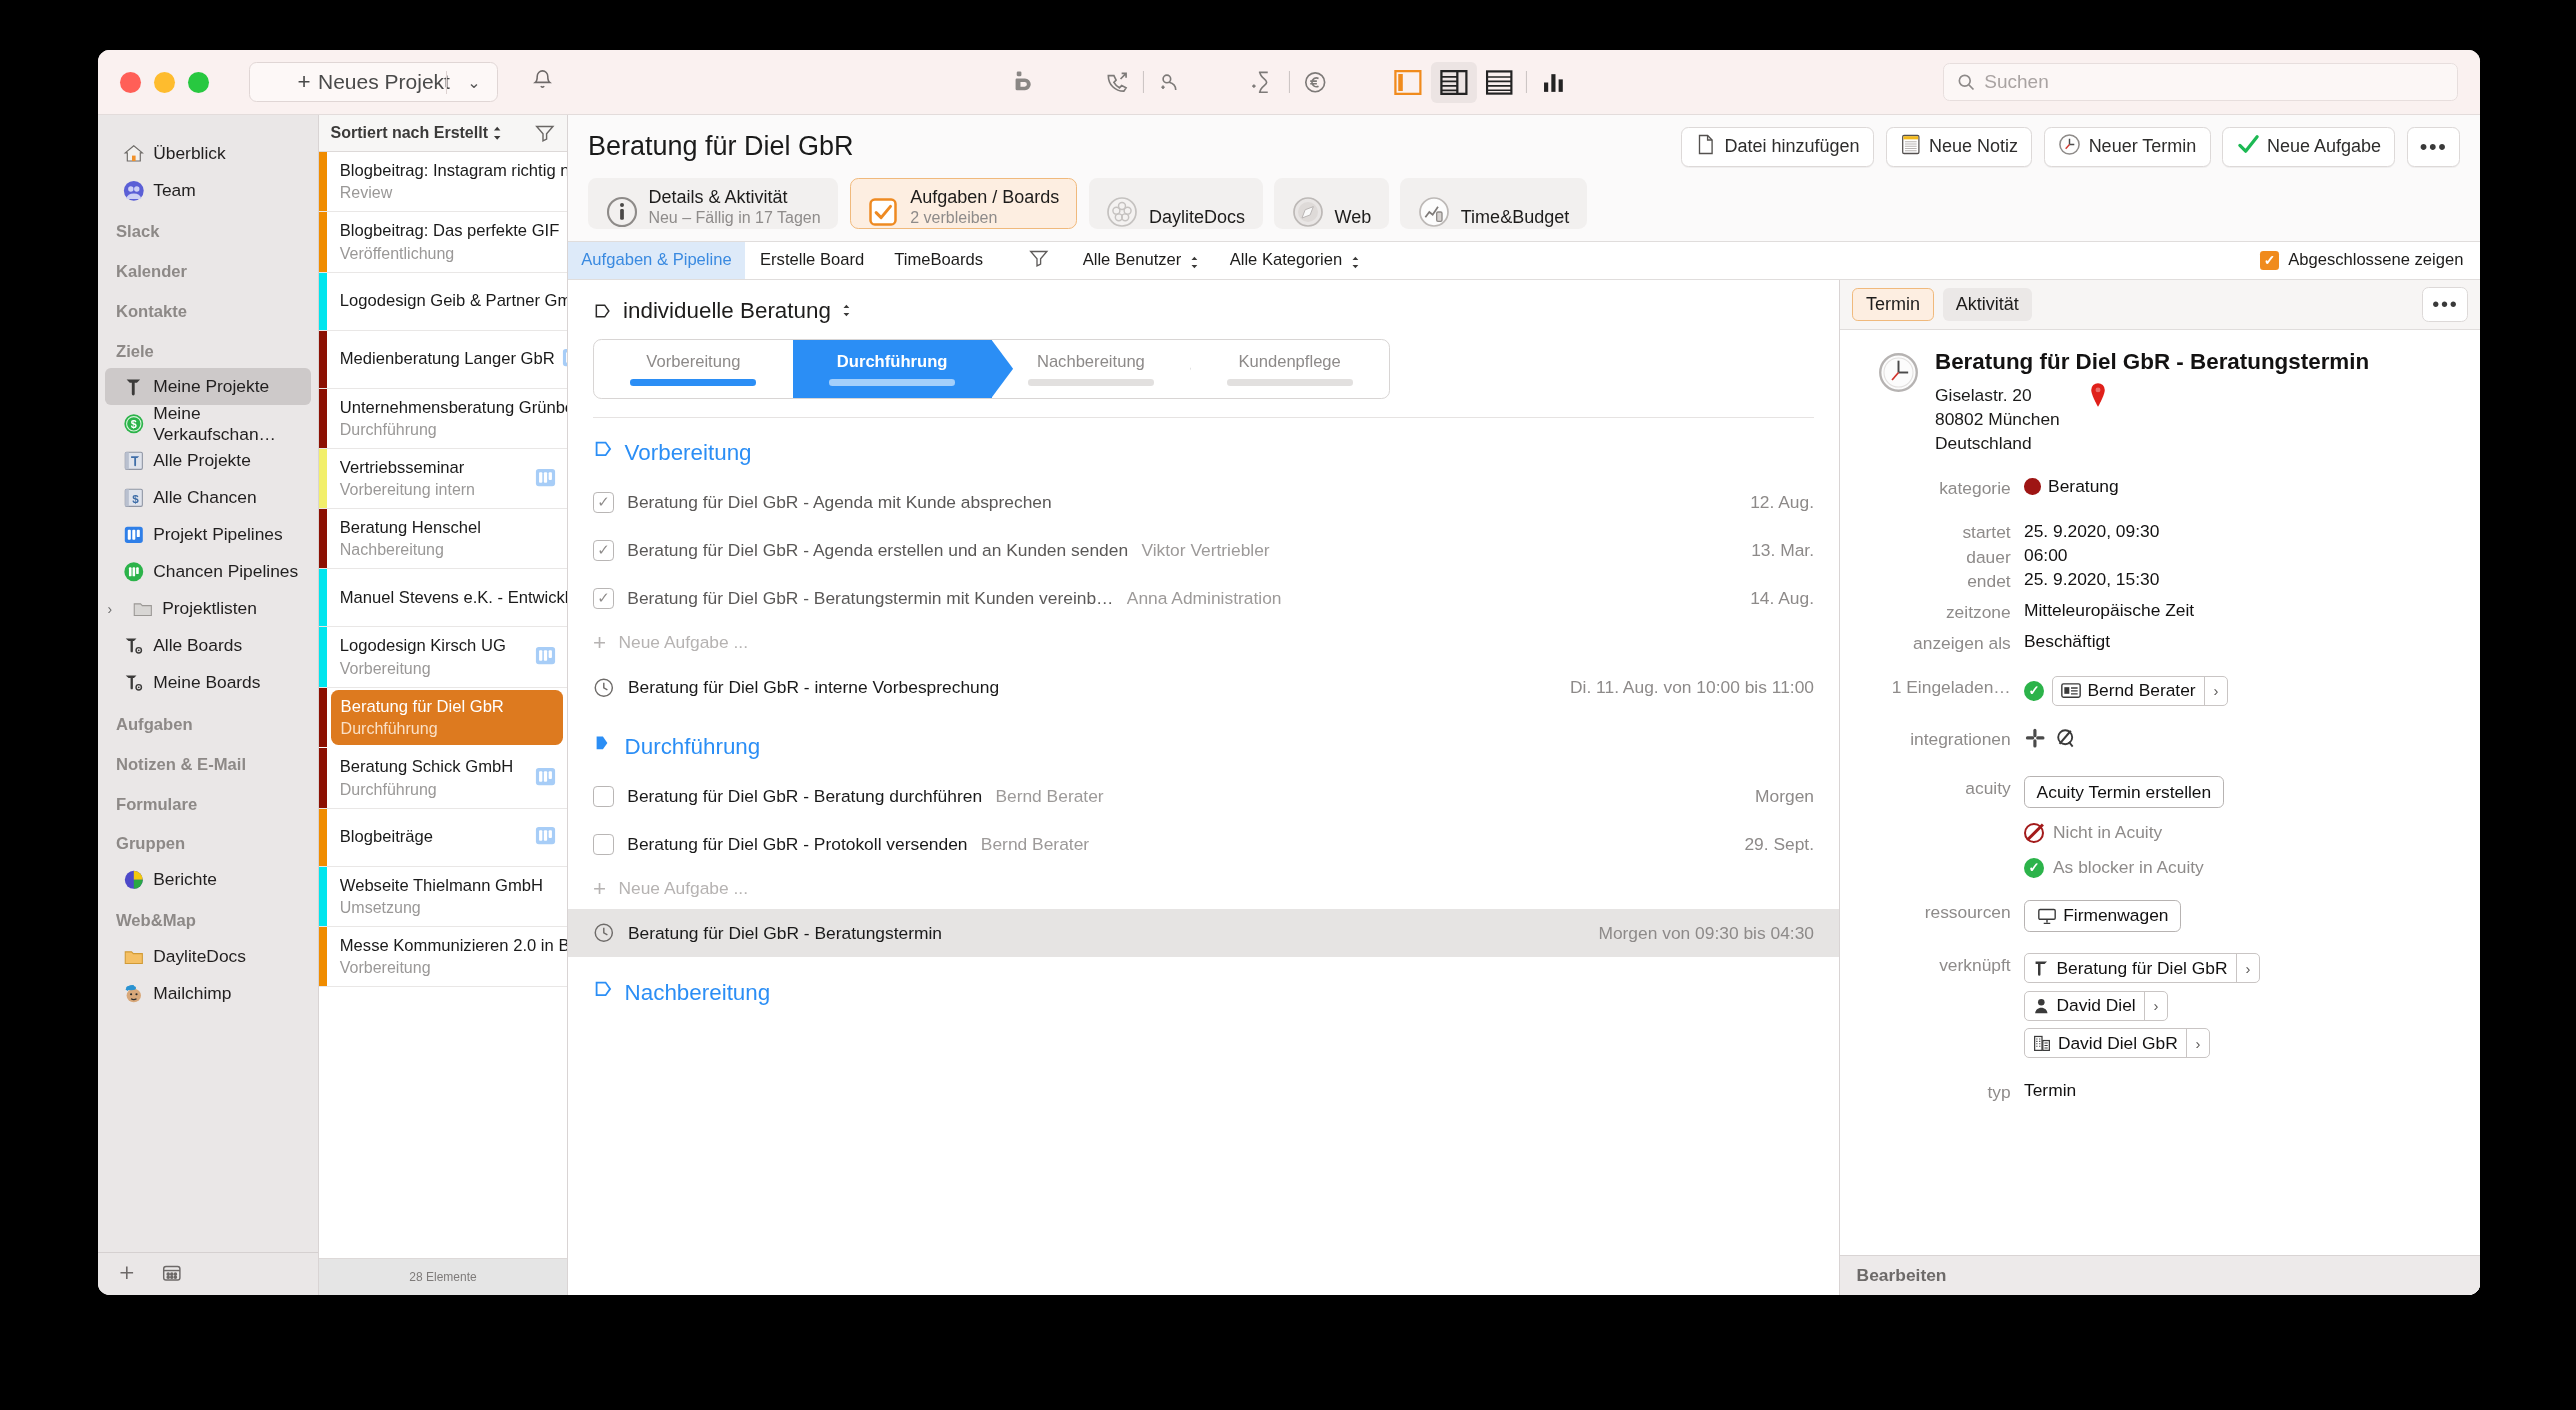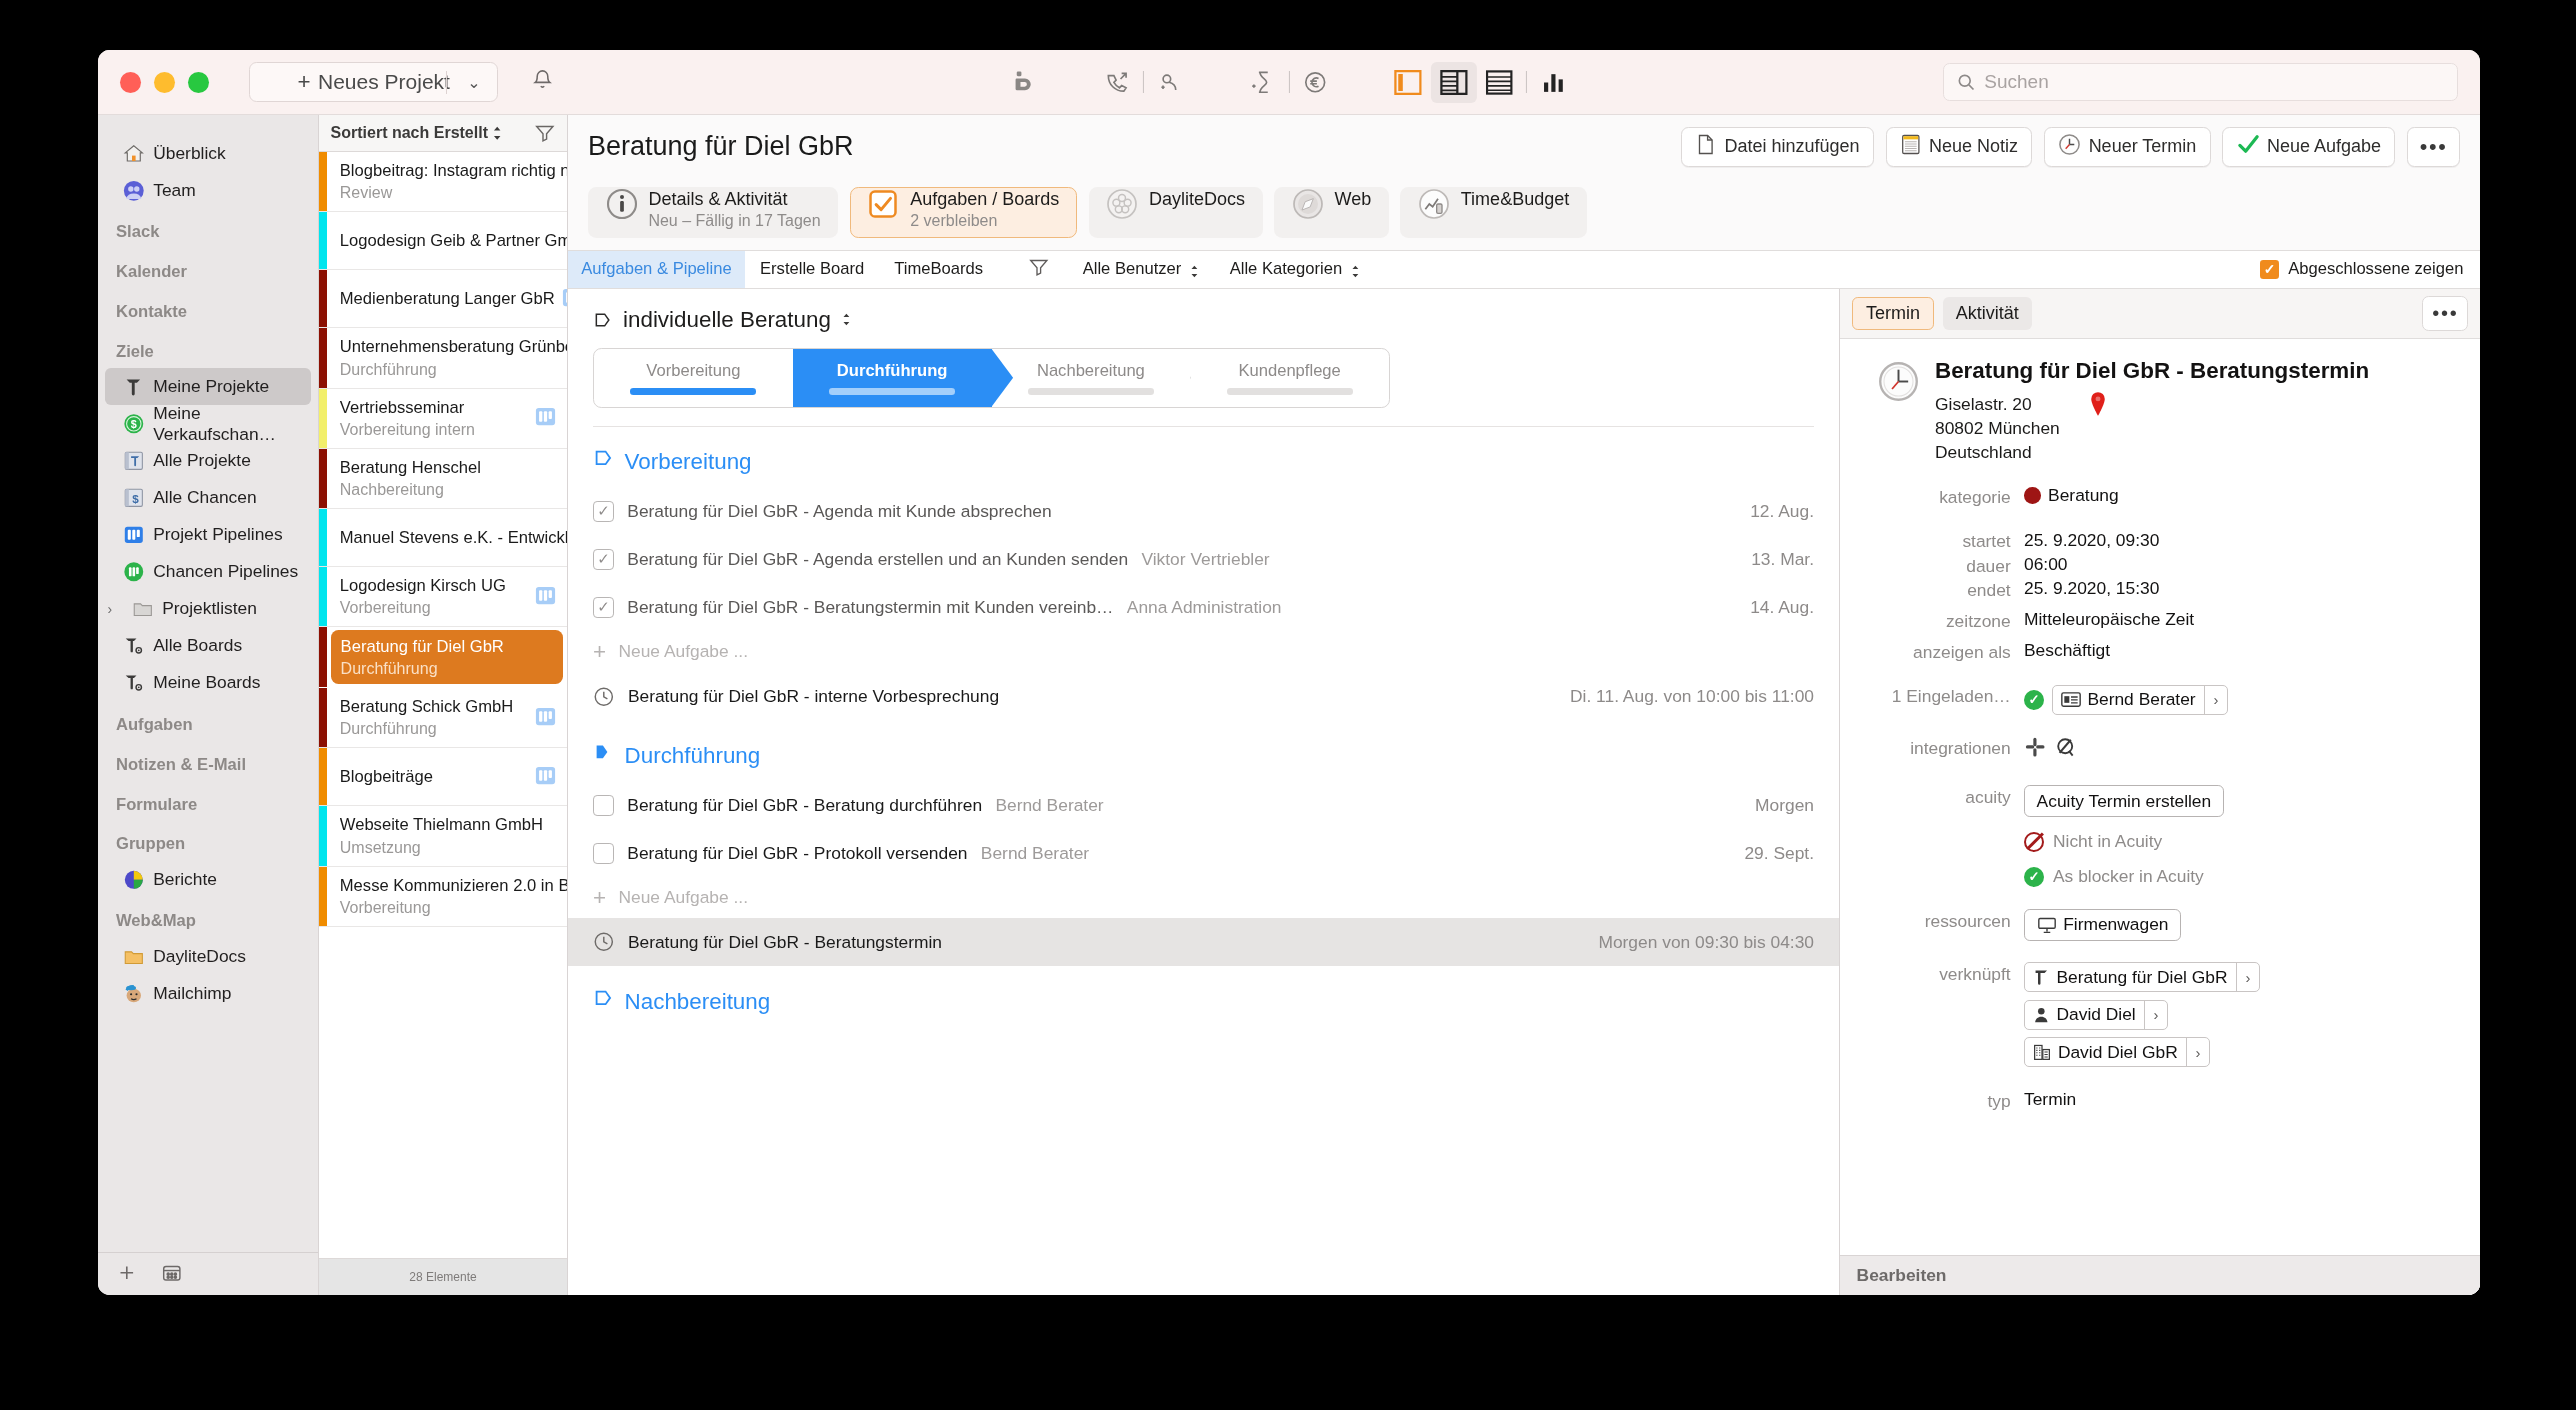--- a/index.html
+++ b/index.html
@@ -196,26 +196,25 @@
     display: flex; align-items: center; gap: 7.5px;
     padding: 0 13.3px;
     font-size: 18px; color: #2e2d2c;
     box-shadow: 0 0.8px 0.8px rgba(0,0,0,0.05);
   }
   .act-btn.dots { padding: 0 11.6px; font-size: 21.6px; letter-spacing: 1.7px; color:#3a3a3a;}
 
   .mh-tabs { display: flex; gap: 11.6px; padding: 8.3px 20px 11.6px 20px; }
   .tab {
     height: 51px;
-    display: flex; align-items: flex-start; gap: 10.8px;
+    display: flex; align-items: flex-end; gap: 10.8px;
     padding: 0 16.6px;
     border-radius: 8.3px;
     background: #f2f0ef;
     border: 0.8px solid transparent;
-    margin-top: 9px;
   }
   .tab.active { background: #fdeee1; border-color: #f0b97c; }
   .tab .tico { width: 32px; height: 32px; display: flex; align-items: center; justify-content: center; flex-shrink: 0;}
   .tab .tlab { font-size: 18px; color: #1d1c1b; line-height: 1.25; }
   .tab .tsub { font-size: 16px; color: #8e8b8a; line-height: 1.25; }
 
   .filterbar {
     height: 38px;
     display: flex; align-items: center;
     border-bottom: 0.8px solid #e0dddc;
@@ -686,20 +685,29 @@
           <path d="M3 5h18l-7 8v6l-4 2v-8z"></path>
         </svg>
       </div>
       <div class="pl-rows" id="pl-rows">
           <div class="pl-row">
             <div class="pl-stripe" style="background:#f08c00"></div>
             <div class="pl-body">
               <div class="pl-txt">
                 <div class="pl-title">Blogbeitrag: Instagram richtig nutzen</div>
                 <div class="pl-sub">Review</div>
+              </div>
+            </div>
+          </div>
+          <div class="pl-row">
+            <div class="pl-stripe" style="background:#f08c00"></div>
+            <div class="pl-body">
+              <div class="pl-txt">
+                <div class="pl-title">Blogbeitrag: Das perfekte GIF</div>
+                <div class="pl-sub">Veröffentlichung</div>
               </div>
             </div>
           </div>
           <div class="pl-row">
             <div class="pl-stripe" style="background:#00e5ee"></div>
             <div class="pl-body">
               <div class="pl-txt">
                 <div class="pl-title">Logodesign Geib &amp; Partner GmbH</div>
               </div>
             </div>

